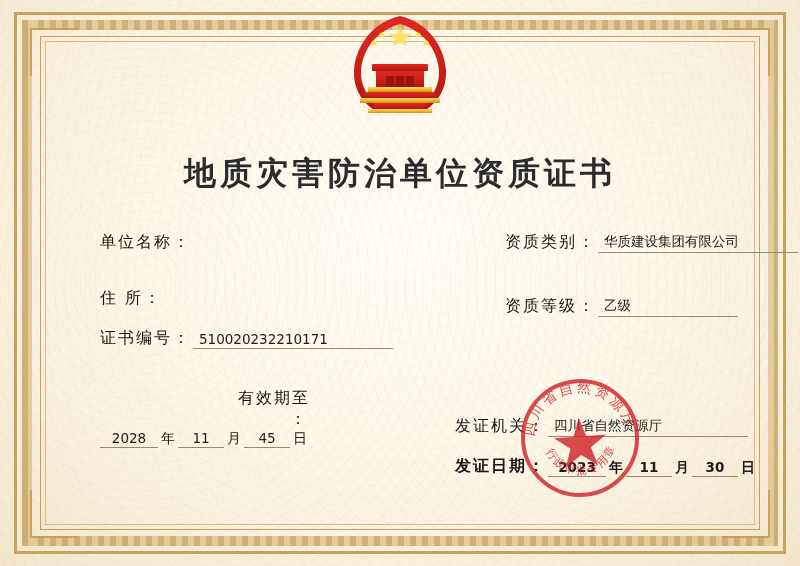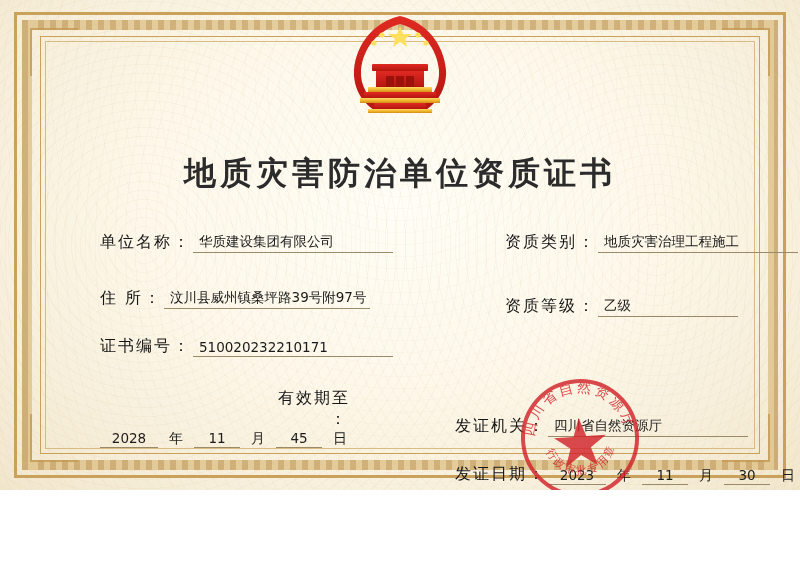--- a/index.html
+++ b/index.html
@@ -10,21 +10,21 @@
   body {
     width: 800px;
     height: 566px;
     font-family: "Liberation Serif", "DejaVu Serif", serif;
     overflow: hidden;
   }
 
   .certificate {
     position: relative;
     width: 800px;
-    height: 490px;
+    height: 566px;
     background:
       radial-gradient(ellipse at 50% 42%, #fffdf6 0%, #fdf8ea 45%, #f7efdb 75%, #f2e7cd 100%);
     box-sizing: border-box;
     overflow: hidden;
   }
 
   
   .texture {
     position: absolute;
     inset: 0;
@@ -141,33 +141,33 @@
     min-width: 190px;
     display: inline-block;
   }
   .val.short {
     min-width: 130px;
   }
 
   
   #row-unit    { left: 0;   top: 0;   }
   #row-addr    { left: 0;   top: 56px; }
-  #row-certno  { left: 0;   top: 104px;}
+  #row-certno  { left: 0;   top: 96px;}
   #row-valid   { left: 0;   top: 156px; flex-direction: column;}
 
   
   #row-type    { left: 405px; top: 0;   }
   #row-level   { left: 405px; top: 64px;}
   #row-issuer  { left: 355px; top: 184px;}
-  #row-issdate { left: 355px; top: 232px;}
+  #row-issdate { left: 355px; top: 224px; font-weight: bold;}
 
   .date-line {
     display: flex;
     align-items: flex-end;
-    gap: 8px;
+    gap: 0;
   }
   .date-num {
     border-bottom: 1px solid #9a8a6a;
     padding: 0 6px 1px 6px;
     font-family: "DejaVu Sans", "Liberation Sans", sans-serif;
     font-size: 13.5px;
     min-width: 34px;
     text-align: center;
   }
   .date-num.y { min-width: 46px; }
@@ -255,27 +255,25 @@
     </svg>
   </div>
 
   <div class="title">地质灾害防治单位资质证书</div>
 
   <div class="fields">
 
     <div class="row" id="row-unit">
       <span class="lbl">单位名称</span>
       <span class="lbl colon">：</span>
-      <span class="val underline">华质建设集团有限公司</span>
     </div>
 
     <div class="row" id="row-addr">
       <span class="lbl">住    所</span>
       <span class="lbl colon">：</span>
-      <span class="val underline">汶川县威州镇桑坪路39号附97号</span>
     </div>
 
     <div class="row" id="row-certno">
       <span class="lbl">证书编号</span>
       <span class="lbl colon">：</span>
       <span class="val underline">510020232210171</span>
     </div>
 
     <div class="row" id="row-valid">
       <span class="lbl">有效期至</span>
@@ -286,21 +284,21 @@
         <span class="date-num">11</span>
         <span class="date-unit">月</span>
         <span class="date-num">45</span>
         <span class="date-unit">日</span>
       </span>
     </div>
 
     <div class="row" id="row-type">
       <span class="lbl">资质类别</span>
       <span class="lbl colon">：</span>
-      <span class="val underline">地质灾害治理工程施工</span>
+      <span class="val underline">华质建设集团有限公司</span>
     </div>
 
     <div class="row" id="row-level">
       <span class="lbl">资质等级</span>
       <span class="lbl colon">：</span>
       <span class="val underline short">乙级</span>
     </div>
 
     <div class="row" id="row-issuer">
       <span class="lbl">发证机关</span>

